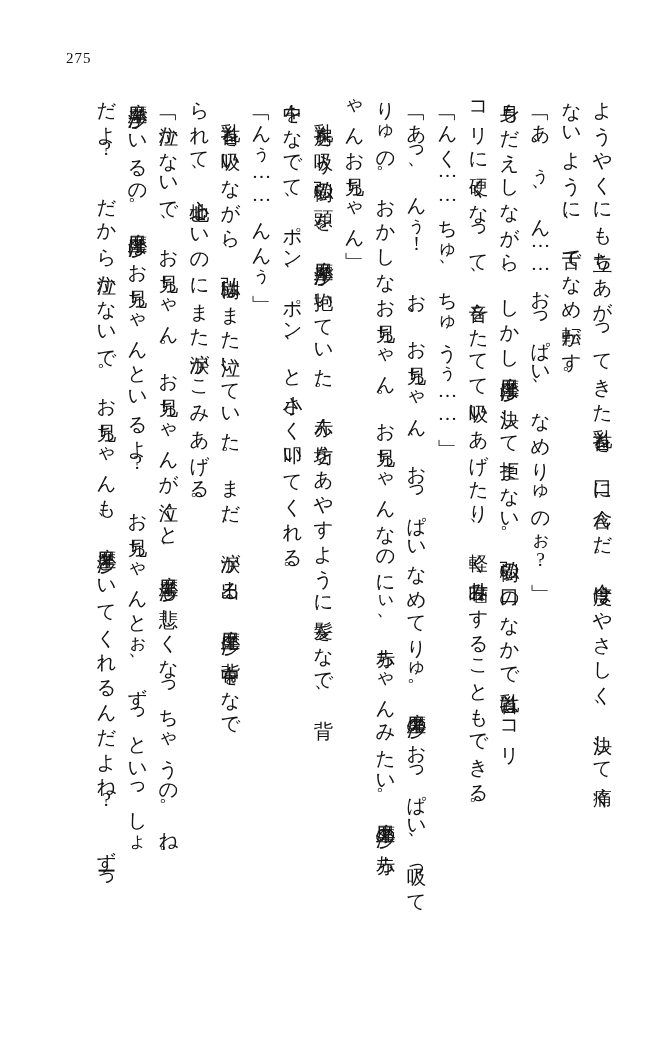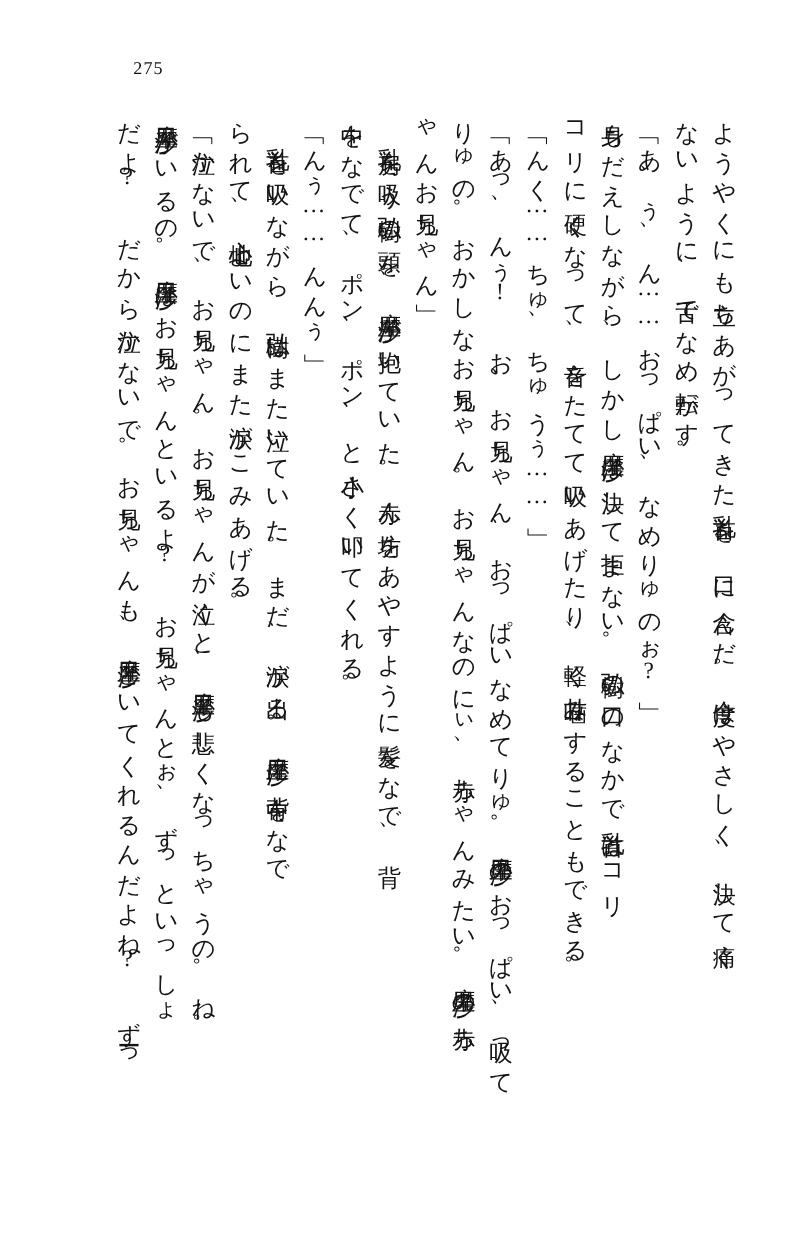--- a/index.html
+++ b/index.html
@@ -21,21 +21,20 @@
     background: #ffffff;
   }
   #page-number {
     position: absolute;
     top: 50px;
     left: 66px;
     font-size: 15px;
     letter-spacing: 1px;
     color: #111;
     font-family: "Liberation Serif", "DejaVu Serif", serif;
-    margin-left: 45px;
   }
   
   #body-text {
     position: absolute;
     top: 88px;
     right: 56px;
     height: 925px;
     width: 560px;
     display: flex;
     flex-direction: row-reverse;

